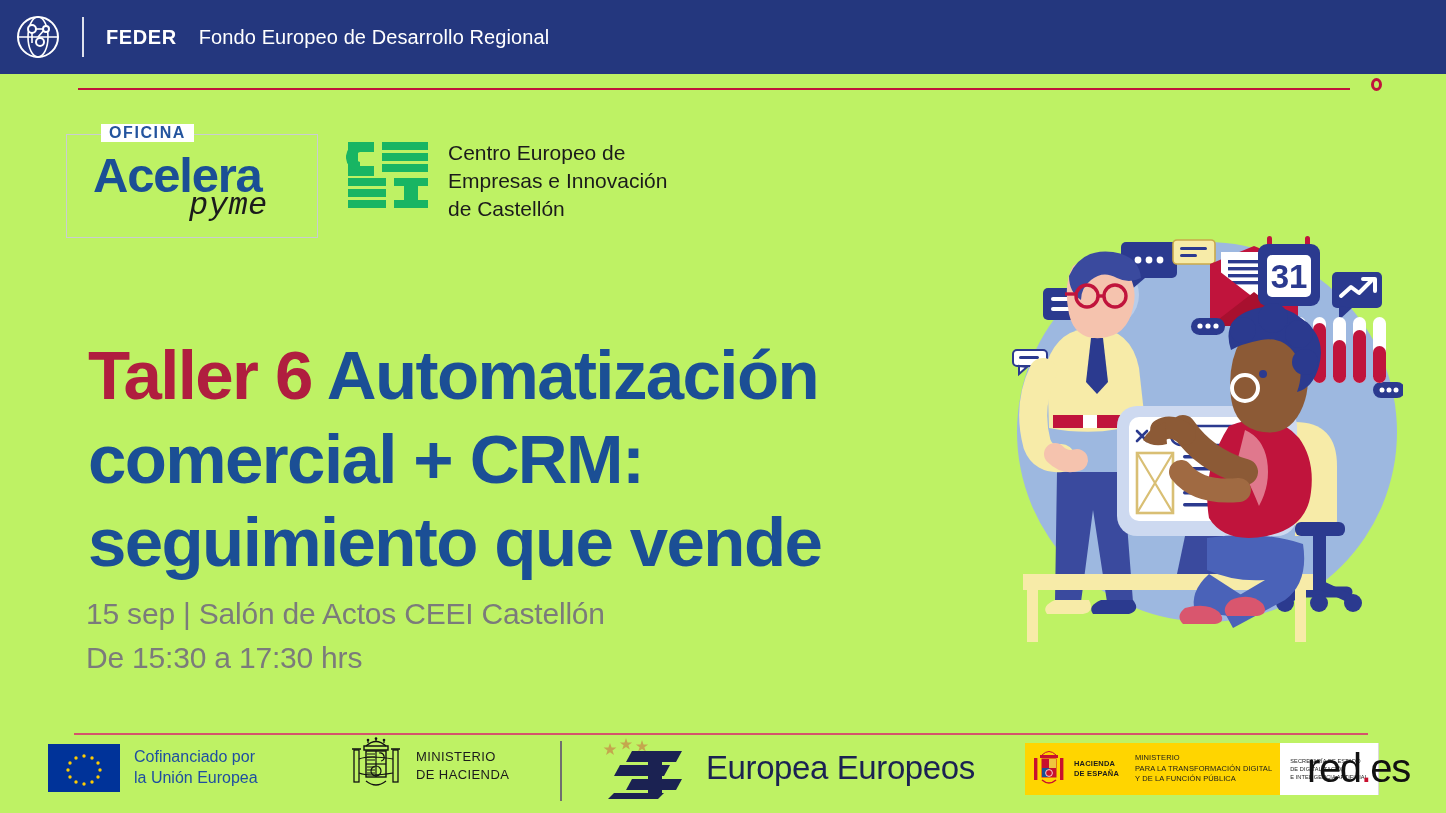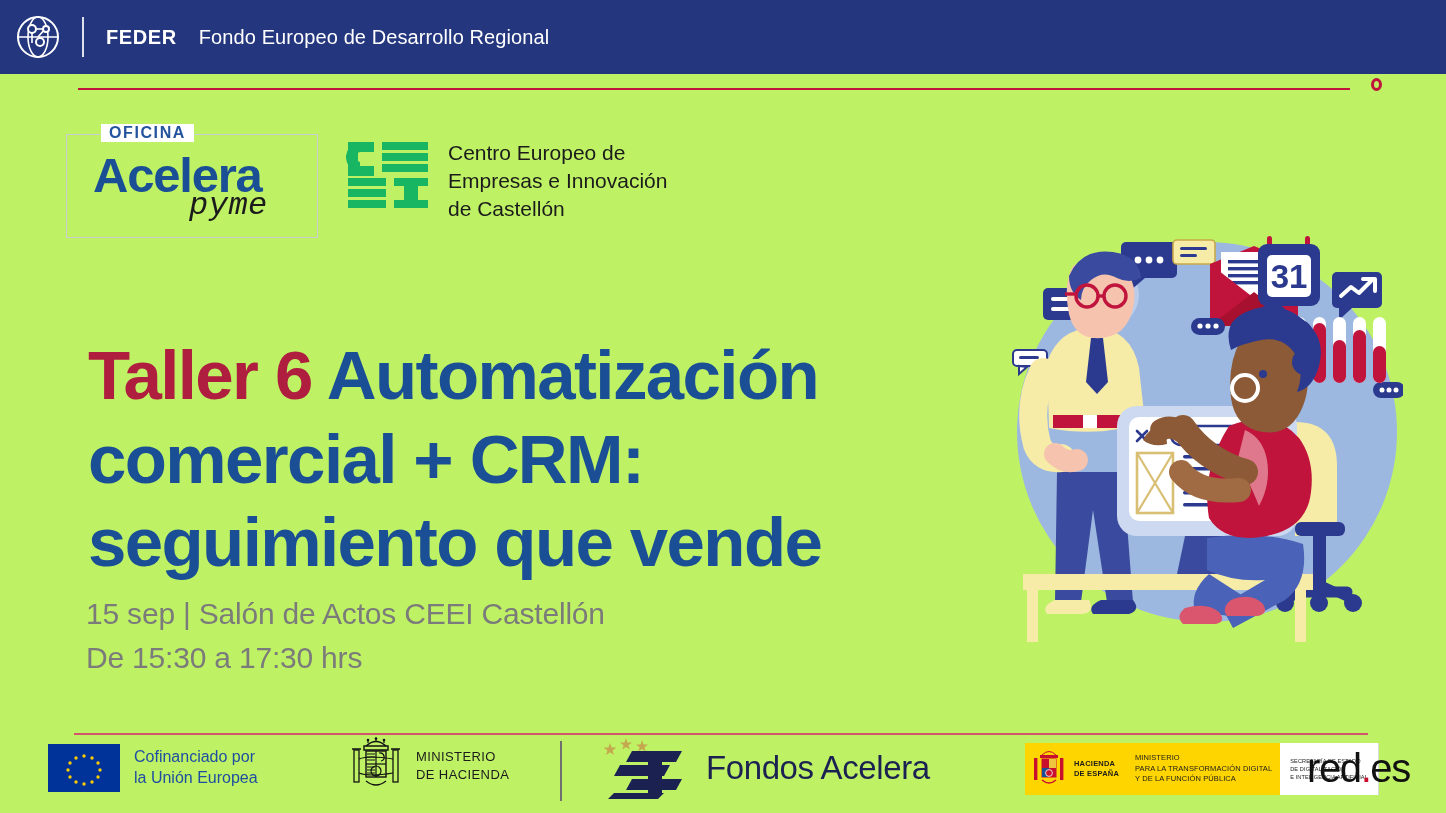--- a/index.html
+++ b/index.html
@@ -649,21 +649,21 @@
           <path d="M44 3 l1.5 4.4 h4.6 l-3.7 2.8 l1.4 4.4 l-3.8 -2.7 l-3.8 2.7 l1.4 -4.4 l-3.7 -2.8 h4.6 z"></path>
         </g>
         <g fill="#1b2252">
           <path d="M34 14 h50 l-6 11 h-50 z"></path>
           <path d="M22 28 h50 l-6 11 h-50 z"></path>
           <path d="M34 42 h50 l-6 11 h-50 z"></path>
           <path d="M16 56 h50 l-6 6 h-50 z"></path>
           <path d="M50 22 h14 v36 h-14 z"></path>
         </g>
       </svg>
-      <div class="fe-text">Fondos Acelera</div>
+      <div class="fe-text">Europea Europeos</div>
     </div>
 
     <div class="gob-block">
       <div class="gob-yellow">
         <svg class="gob-coa" viewBox="0 0 36 40">
           <path d="M9 6 h18 v3 h-18 z" fill="#c8102e"></path>
           <path d="M11 6 q7 -7 14 0" fill="#ffd500" stroke="#c8102e" stroke-width="1"></path>
           <rect x="11" y="10" width="14" height="18" fill="#ffffff" stroke="#c8102e" stroke-width="1"></rect>
           <rect x="11" y="10" width="7" height="9" fill="#c8102e"></rect>
           <rect x="18" y="19" width="7" height="9" fill="#c8102e"></rect>

